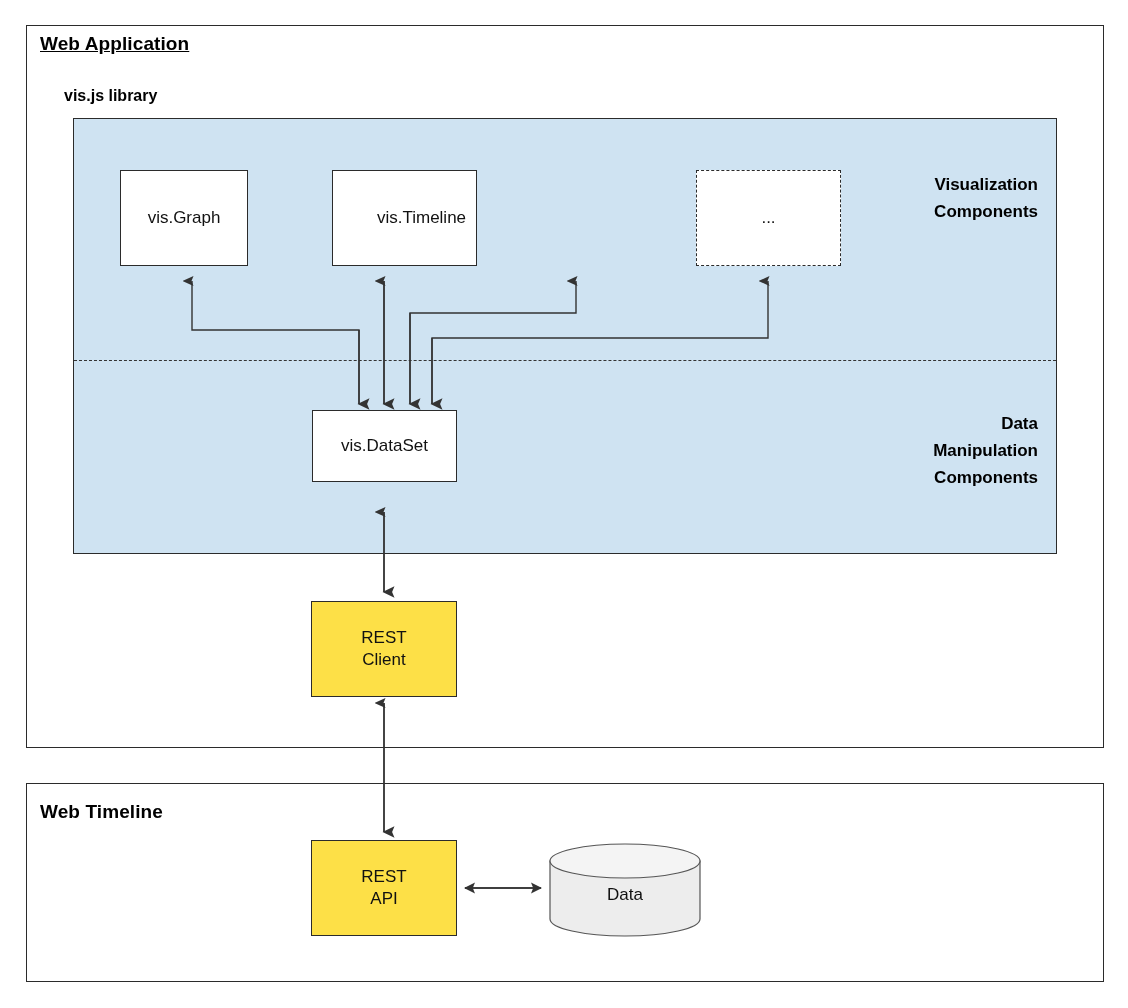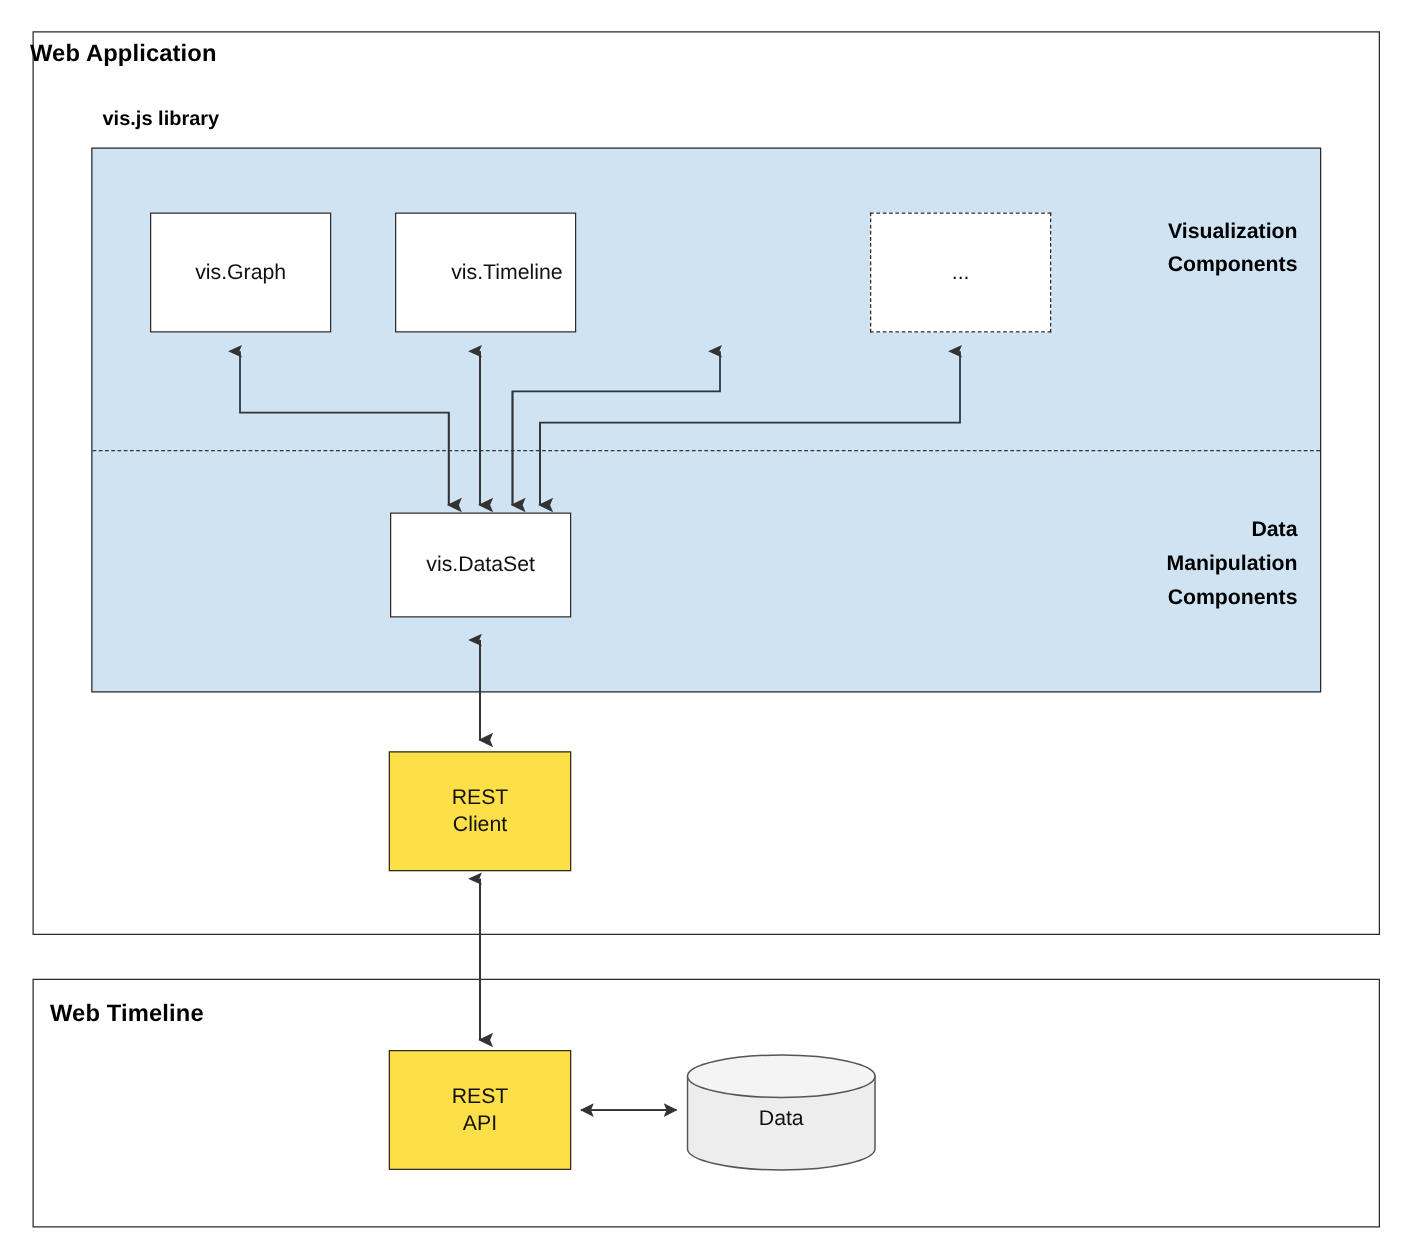--- a/index.html
+++ b/index.html
@@ -29,27 +29,27 @@
   #web-service-panel     { left: 26px;  top: 783px; width: 1078px; height: 199px; }
 
   .panel-title {
     position: absolute;
     font-size: 19px;
     font-weight: bold;
     color: #000000;
     white-space: nowrap;
     letter-spacing: 0.1px;
   }
-  #web-application-title { left: 24px; top: 33px; }
+  #web-application-title { left: 40px; top: 33px; text-decoration: underline; }
   #web-service-title     { left: 40px; top: 801px; }
 
   
   #visjs-library-title {
     position: absolute;
-    left: 82px;
+    left: 64px;
     top: 87px;
     font-size: 16px;
     font-weight: bold;
     color: #000000;
     white-space: nowrap;
   }
   #visjs-library-panel {
     position: absolute;
     left: 73px;
     top: 118px;
@@ -81,25 +81,25 @@
     justify-content: center;
     text-align: center;
     font-size: 17px;
     color: #111111;
     line-height: 1.32;
     white-space: pre-line;
   }
   .node.dashed { border: 1.6px dashed #2b2b2b; }
   .node.grey   { background: #fde047; }
 
-  #node-vis-graph    { left: 120px; top: 170px; width: 145px; height: 96px; }
-  #node-vis-timeline { left: 316px; top: 170px; width: 145px; height: 96px; padding-left: 34px; }
+  #node-vis-graph    { left: 120px; top: 170px; width: 128px; height: 96px; }
+  #node-vis-timeline { left: 332px; top: 170px; width: 145px; height: 96px; padding-left: 34px; }
   #node-vis-graph3d  { left: 504px; top: 170px; width: 145px; height: 96px; }
   #node-ellipsis     { left: 696px; top: 170px; width: 145px; height: 96px; }
-  #node-vis-dataset  { left: 312px; top: 410px; width: 145px; height: 84px; }
+  #node-vis-dataset  { left: 312px; top: 410px; width: 145px; height: 72px; }
   #node-rest-client  { left: 311px; top: 601px; width: 146px; height: 96px; }
   #node-rest-api     { left: 311px; top: 840px; width: 146px; height: 96px; }
 
   
   .layer-caption {
     position: absolute;
     font-size: 17px;
     font-weight: bold;
     color: #000000;
     text-align: right;

